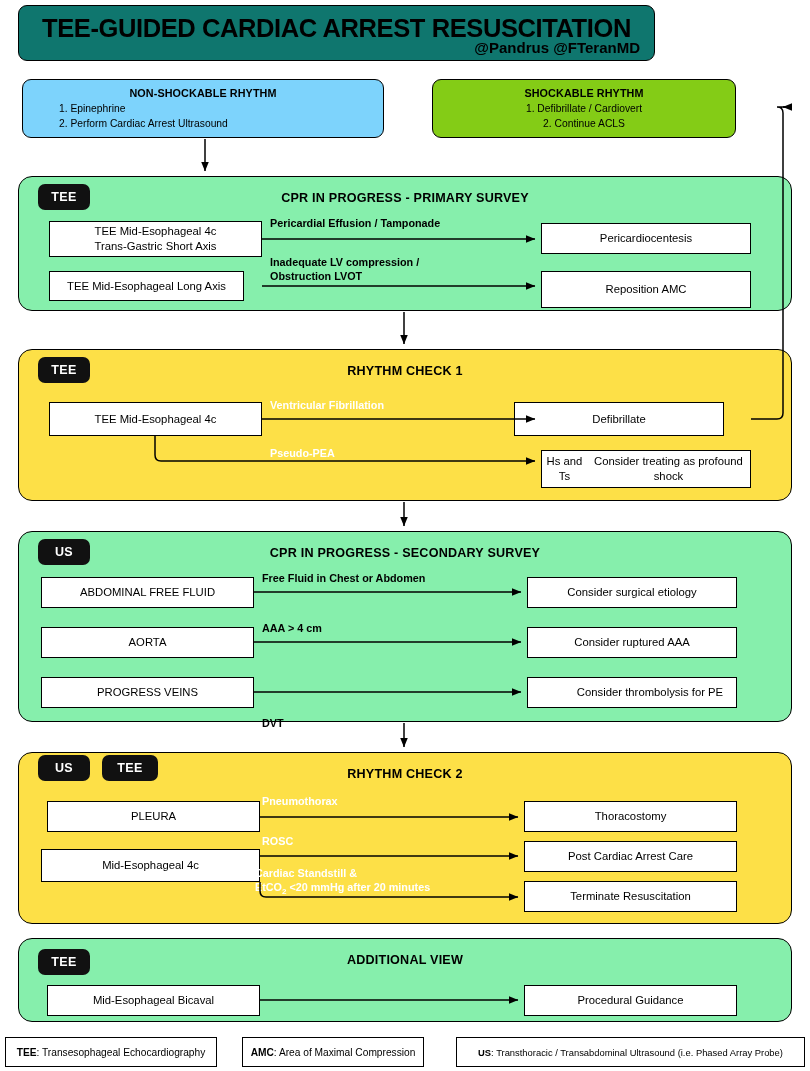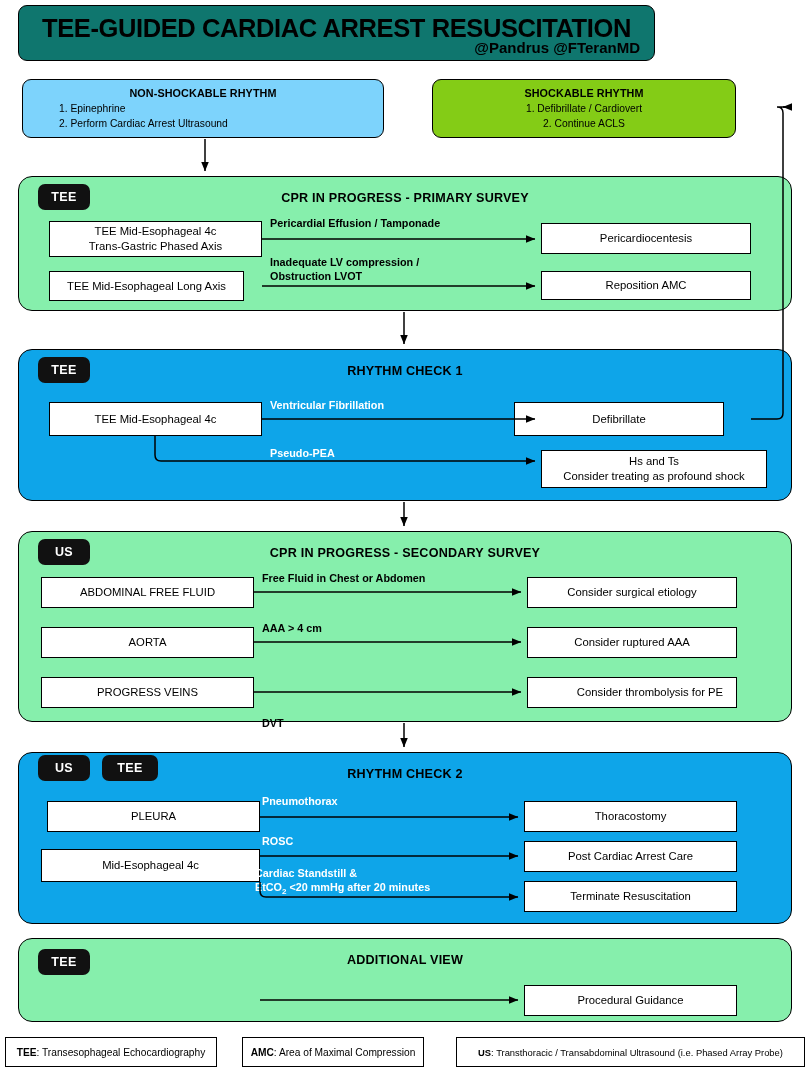--- a/index.html
+++ b/index.html
@@ -41,21 +41,21 @@
   }
   .rhythm-box.left .rhythm-list{padding-left:36px;}
   .rhythm-box.right .rhythm-list{padding-left:0;text-align:center;}
   .rhythm-box.right .rhythm-list li{padding-left:0;}
 
   
   .stage{
     left:18px;width:774px;border:1.5px solid #000;border-radius:14px;
   }
   .stage.light{background:#86efac;}
-  .stage.dark{background:#0ea5e9;}
+  .stage.dark{background:#fde047;}
   .stage-title{
     position:absolute;left:0;right:0;top:14px;text-align:center;
     font-size:12.6px;font-weight:bold;color:#000;letter-spacing:.2px;
     white-space:nowrap;
   }
 
   
   .badge{
     position:absolute;height:26px;border-radius:7px;background:#111111;
     color:#fff;font-size:12.5px;font-weight:bold;
@@ -116,47 +116,47 @@
     </ul>
   </div>
 
   <div class="abs stage light" style="top:176px;height:135px;">
     <div class="stage-title">CPR IN PROGRESS - PRIMARY SURVEY</div>
   </div>
   <div class="abs badge" style="left:38px;top:184px;width:52px;">TEE</div>
 
   <div class="abs node" style="left:49px;top:221px;width:213px;height:36px;flex-direction:column;">
     <span>TEE Mid-Esophageal 4c</span>
-    <span>Trans-Gastric Phased Axis</span>
+    <span>Trans-Gastric Short Axis</span>
   </div>
   <div class="abs node" style="left:49px;top:271px;width:195px;height:30px;">
     <span>TEE Mid-Esophageal Long Axis</span>
   </div>
 
   <div class="clabel onlight" style="left:270px;top:216px;width:265px;">Pericardial Effusion / Tamponade</div>
   <div class="clabel onlight" style="left:270px;top:255px;width:265px;">
     <div>Inadequate LV compression /</div>
     <div>Obstruction LVOT</div>
   </div>
 
   <div class="abs node" style="left:541px;top:223px;width:210px;height:31px;">Pericardiocentesis</div>
-  <div class="abs node" style="left:541px;top:271px;width:210px;height:29px;">Reposition AMC</div>
+  <div class="abs node" style="left:541px;top:271px;width:210px;height:37px;">Reposition AMC</div>
 
   <div class="abs stage dark" style="top:349px;height:152px;">
     <div class="stage-title">RHYTHM CHECK 1</div>
   </div>
   <div class="abs badge" style="left:38px;top:357px;width:52px;">TEE</div>
 
   <div class="abs node" style="left:49px;top:402px;width:213px;height:34px;">TEE Mid-Esophageal 4c</div>
 
   <div class="clabel ondark" style="left:270px;top:398px;width:265px;">Ventricular Fibrillation</div>
   <div class="clabel ondark" style="left:270px;top:446px;width:265px;">Pseudo-PEA</div>
 
   <div class="abs node" style="left:514px;top:402px;width:210px;height:34px;">Defibrillate</div>
-  <div class="abs node" style="left:541px;top:450px;width:226px;height:38px;flex-direction:column;">
+  <div class="abs node" style="left:541px;top:450px;width:210px;height:38px;flex-direction:row;">
     <span>Hs and Ts</span>
     <span>Consider treating as profound shock</span>
   </div>
 
   <div class="abs stage light" style="top:531px;height:191px;">
     <div class="stage-title">CPR IN PROGRESS - SECONDARY SURVEY</div>
   </div>
   <div class="abs badge" style="left:38px;top:539px;width:52px;">US</div>
 
   <div class="abs node" style="left:41px;top:577px;width:213px;height:31px;">ABDOMINAL FREE FLUID</div>
@@ -189,20 +189,21 @@
 
   <div class="abs node" style="left:524px;top:801px;width:213px;height:31px;">Thoracostomy</div>
   <div class="abs node" style="left:524px;top:841px;width:213px;height:31px;">Post Cardiac Arrest Care</div>
   <div class="abs node" style="left:524px;top:881px;width:213px;height:31px;">Terminate Resuscitation</div>
 
   <div class="abs stage light" style="top:938px;height:84px;">
     <div class="stage-title">ADDITIONAL VIEW</div>
   </div>
   <div class="abs badge" style="left:38px;top:949px;width:52px;">TEE</div>
 
+  <div class="abs node" style="left:47px;top:985px;width:213px;height:31px;">Mid-Esophageal Bicaval</div>
   <div class="abs node" style="left:524px;top:985px;width:213px;height:31px;">Procedural Guidance</div>
 
   <div class="abs legend" style="left:5px;top:1037px;width:212px;">
     <b>TEE</b>
       <span>: Transesophageal Echocardiography</span>
   </div>
   <div class="abs legend" style="left:242px;top:1037px;width:182px;">
     <b>AMC</b>
       <span>: Area of Maximal Compression</span>
   </div>

